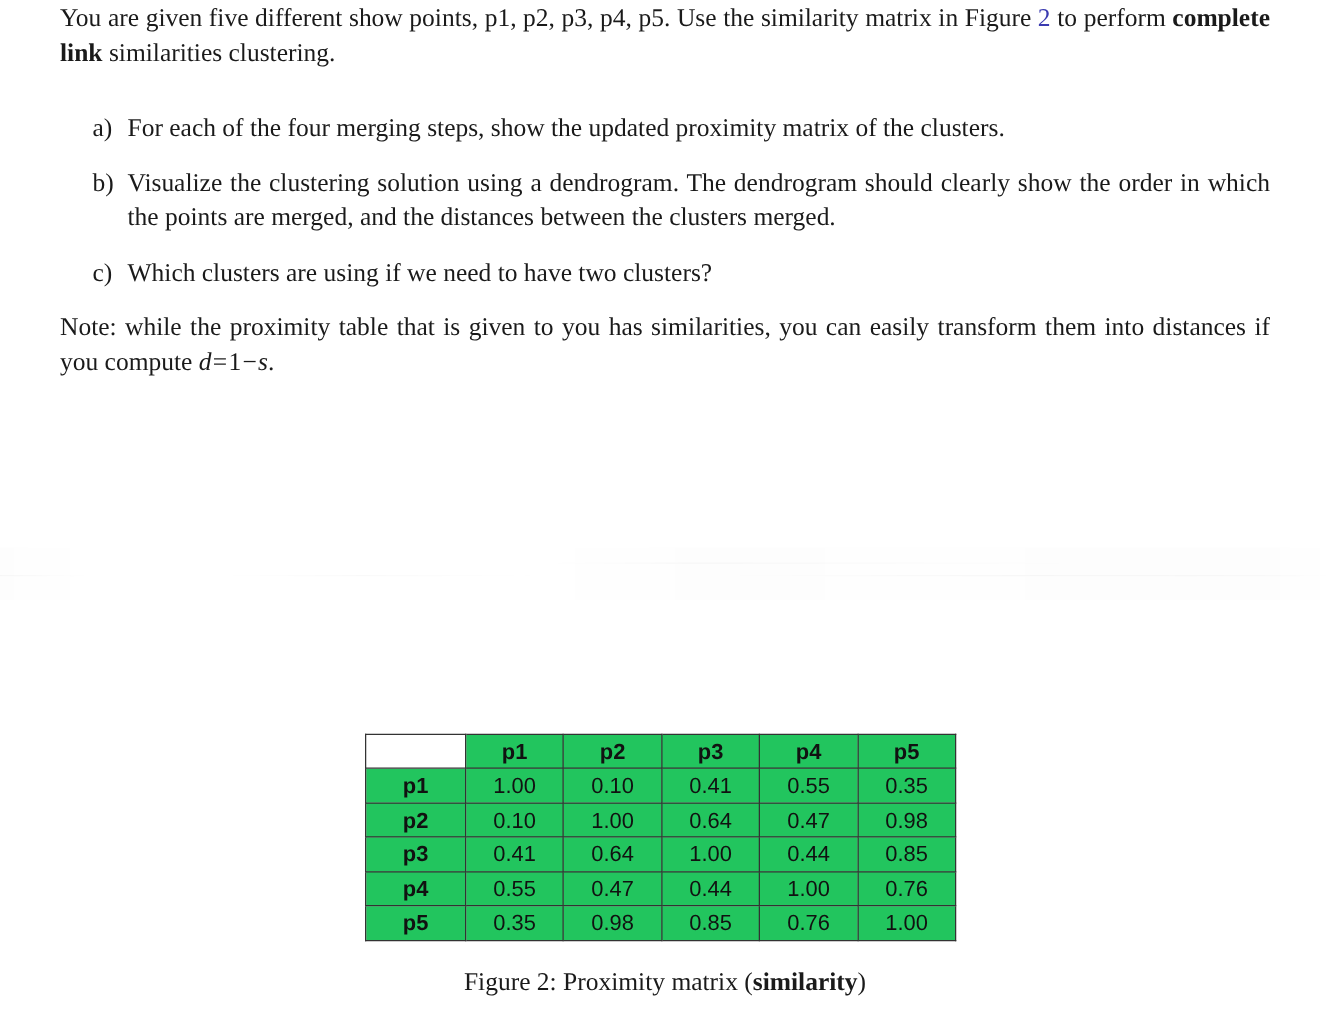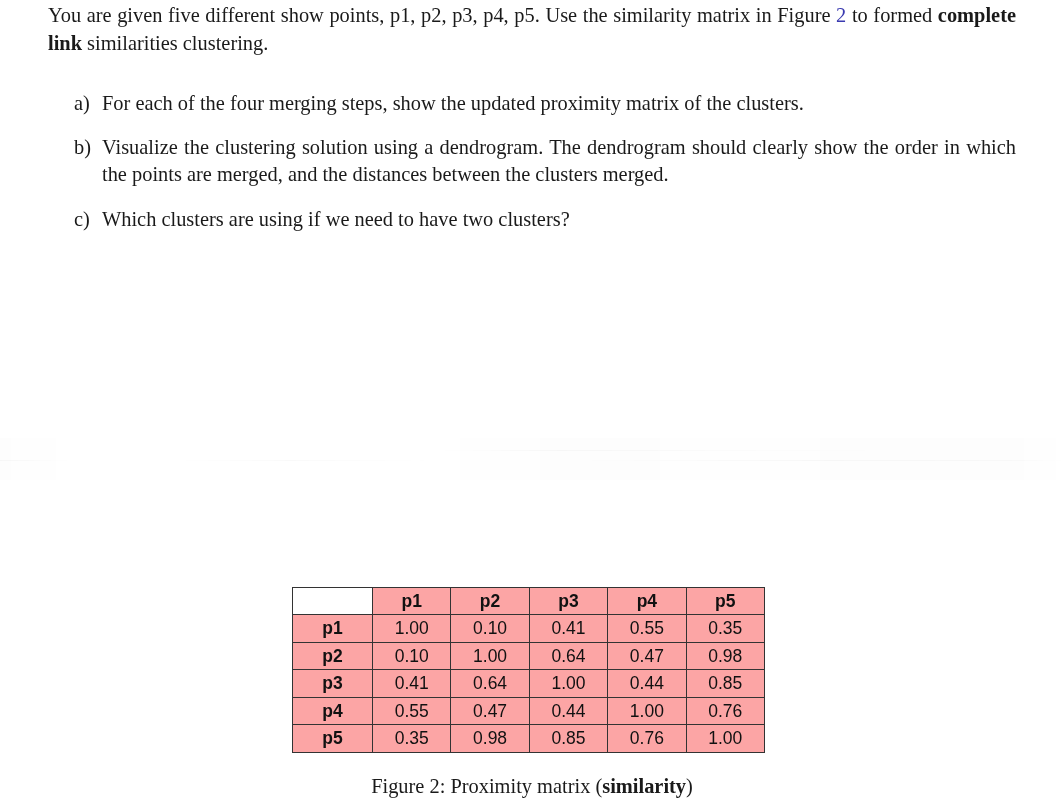--- a/index.html
+++ b/index.html
@@ -152,21 +152,21 @@
     color: #111111;
     table-layout: fixed;
   }
   table.matrix td, table.matrix th {
     border: 1.6px solid #333333;
     text-align: center;
     padding: 0;
     height: 26.6px;
     line-height: 26.6px;
     font-weight: normal;
-    background: #fca5a5;
+    background: #22c55e;
   }
   table.matrix thead th {
     font-weight: bold;
     height: 26px;
     line-height: 26px;
   }
   table.matrix th.rowhead {
     font-weight: bold;
   }
   table.matrix col.c0 { width: 80px; }
@@ -188,21 +188,21 @@
     color: #1a1a1a;
   }
 </style>
 </head>
 <body>
 
 <div class="page">
 
   <div class="prose">
 
-    <p class="para intro"><span>You are given five different show points, p1, p2, p3, p4, p5.  Use the similarity matrix in Figure </span><span class="link">2</span><span> to formed </span><span class="b">complete link</span><span> similarities clustering.</span></p>
+    <p class="para intro"><span>You are given five different show points, p1, p2, p3, p4, p5.  Use the similarity matrix in Figure </span><span class="link">2</span><span> to perform </span><span class="b">complete link</span><span> similarities clustering.</span></p>
 
     <div class="gap-a"></div>
 
     <div class="listitem">
       <span class="marker">a)</span>
       <span class="li-text">For each of the four merging steps, show the updated proximity matrix of the clusters.</span>
     </div>
 
     <div class="gap-b"></div>
 
@@ -213,20 +213,21 @@
 
     <div class="gap-c"></div>
 
     <div class="listitem">
       <span class="marker">c)</span>
       <span class="li-text">Which clusters are using if we need to have two clusters?</span>
     </div>
 
     <div class="gap-note"></div>
 
+    <p class="note"><span>Note: while the proximity table that is given to you has similarities, you can easily transform them into distances if you compute </span><span class="mathvar">d</span><span class="mathop">=</span><span>1</span><span class="mathop">−</span><span class="mathvar">s</span><span>.</span></p>
 
   </div>
 
   <div class="artifact">
     <div class="line1"></div>
     <div class="line2"></div>
   </div>
 
   <div class="matrix-wrap">
     <table class="matrix">

